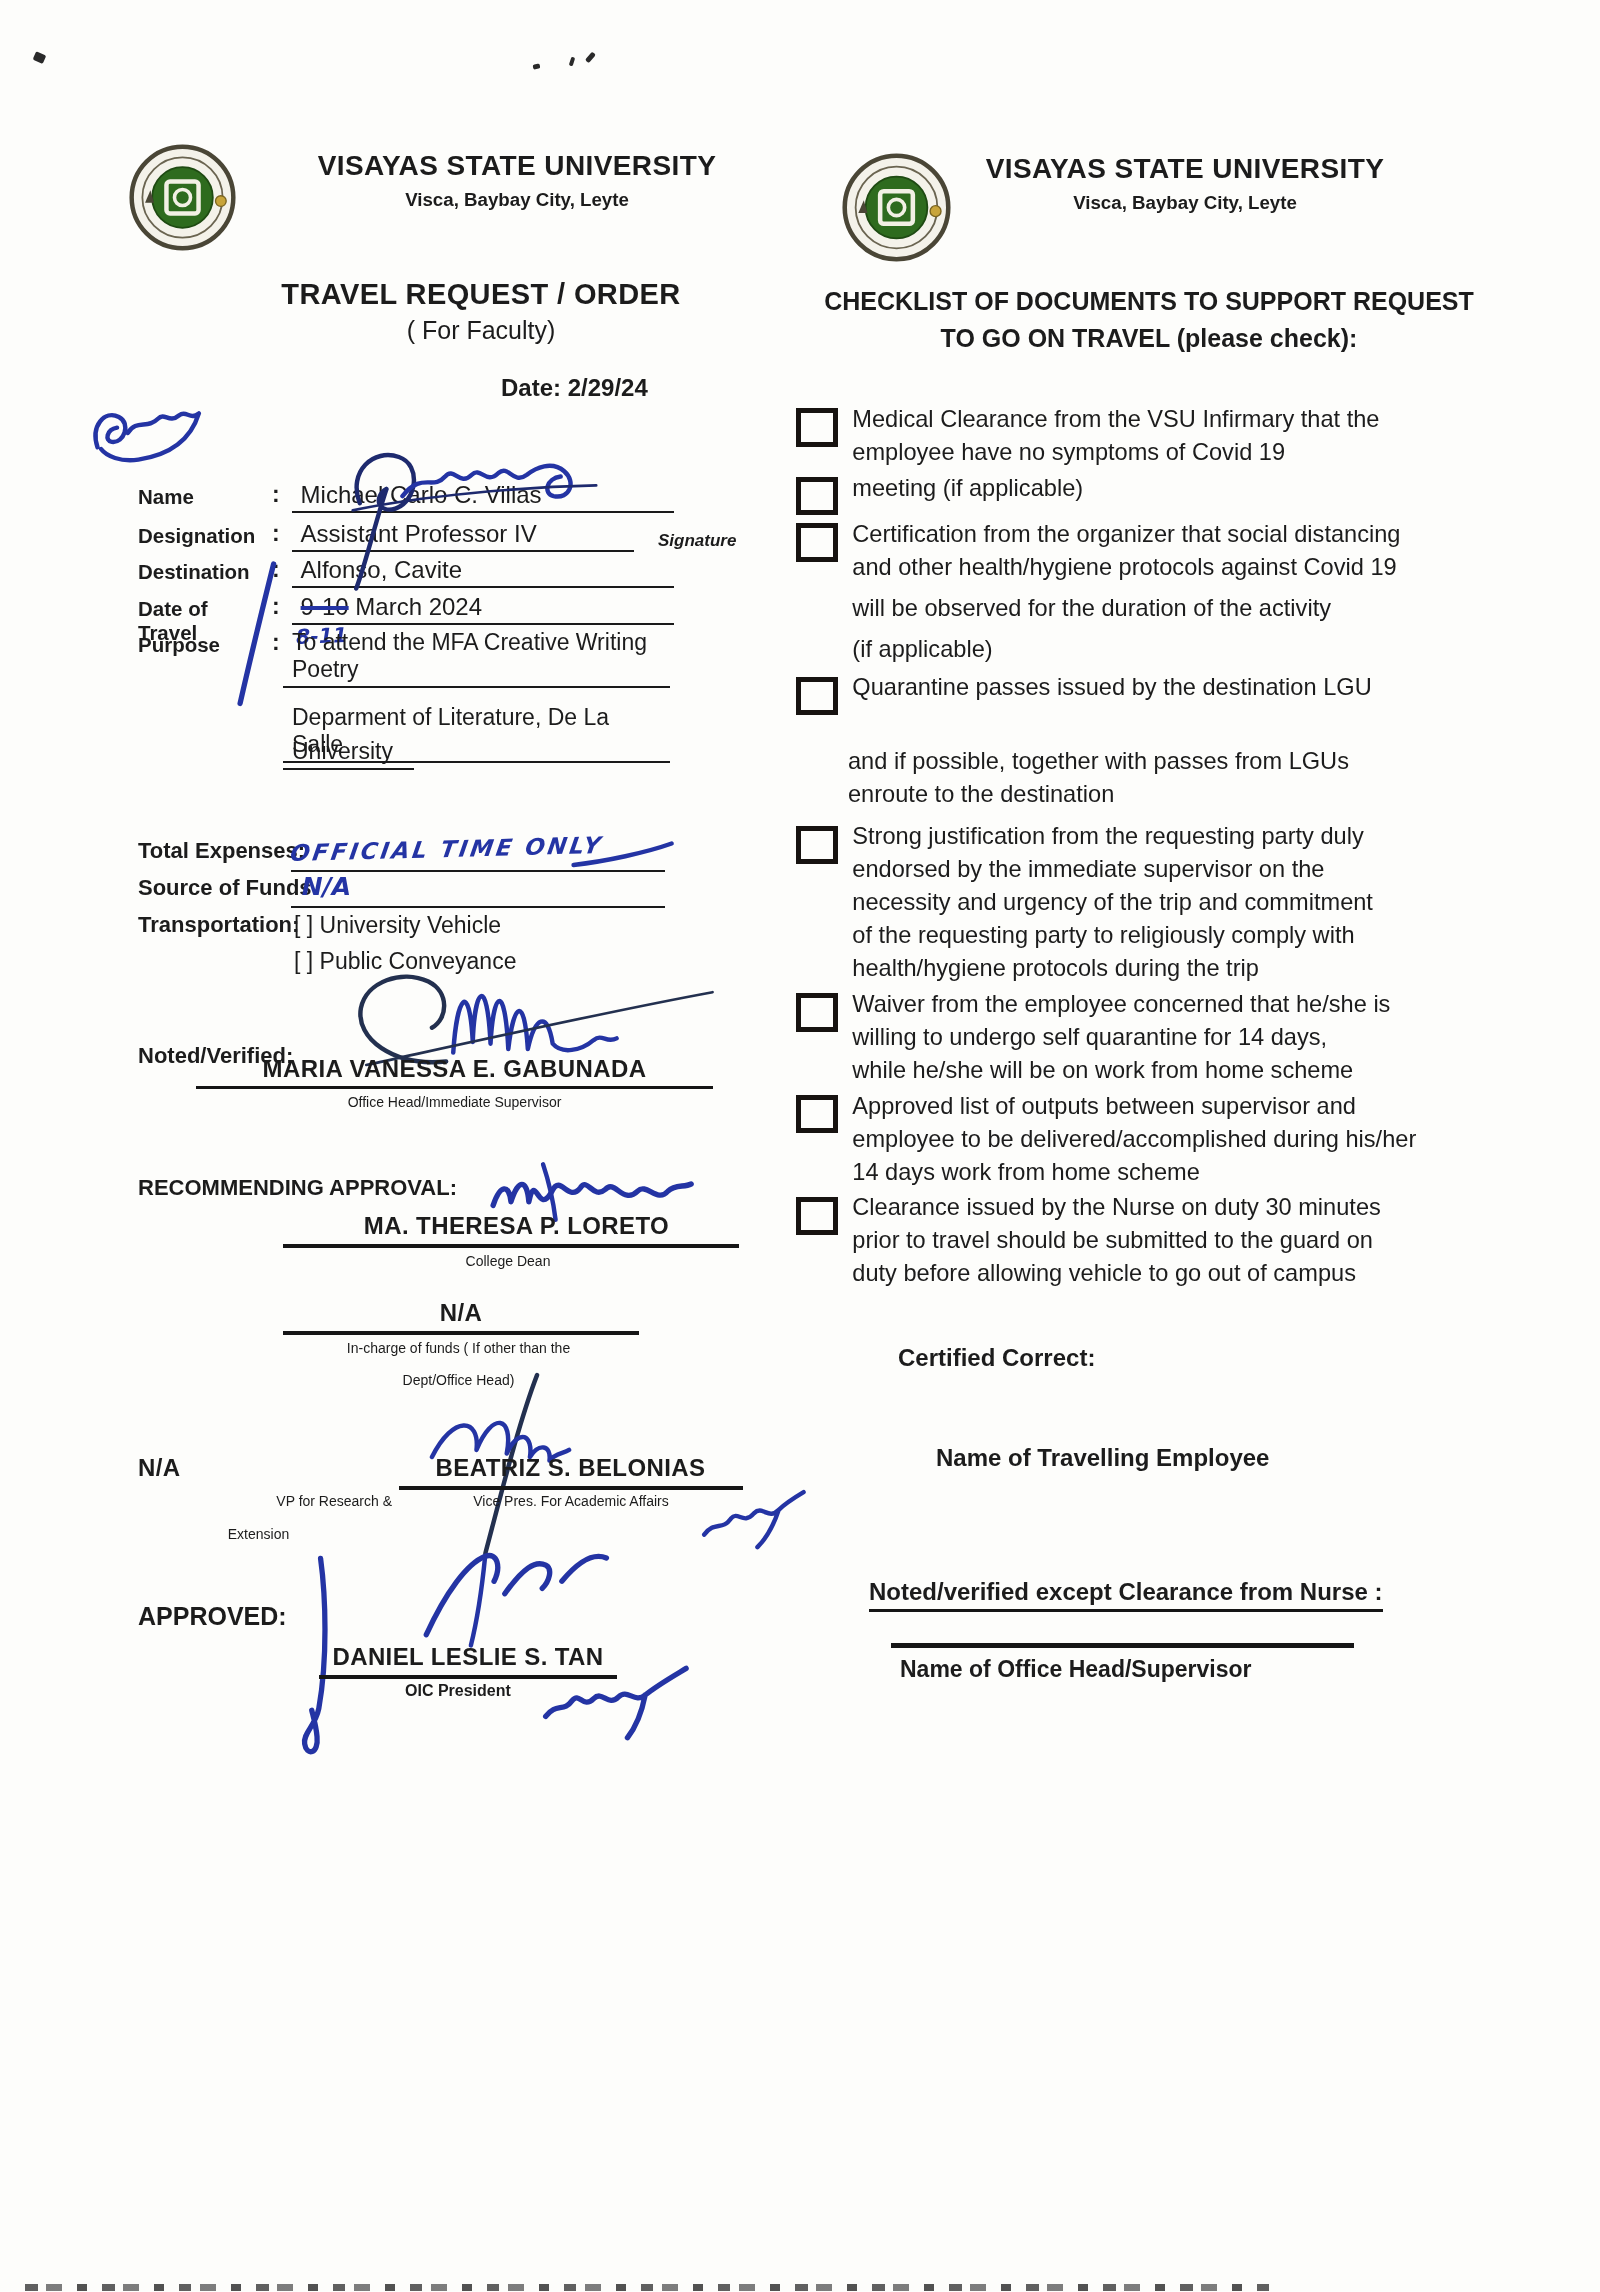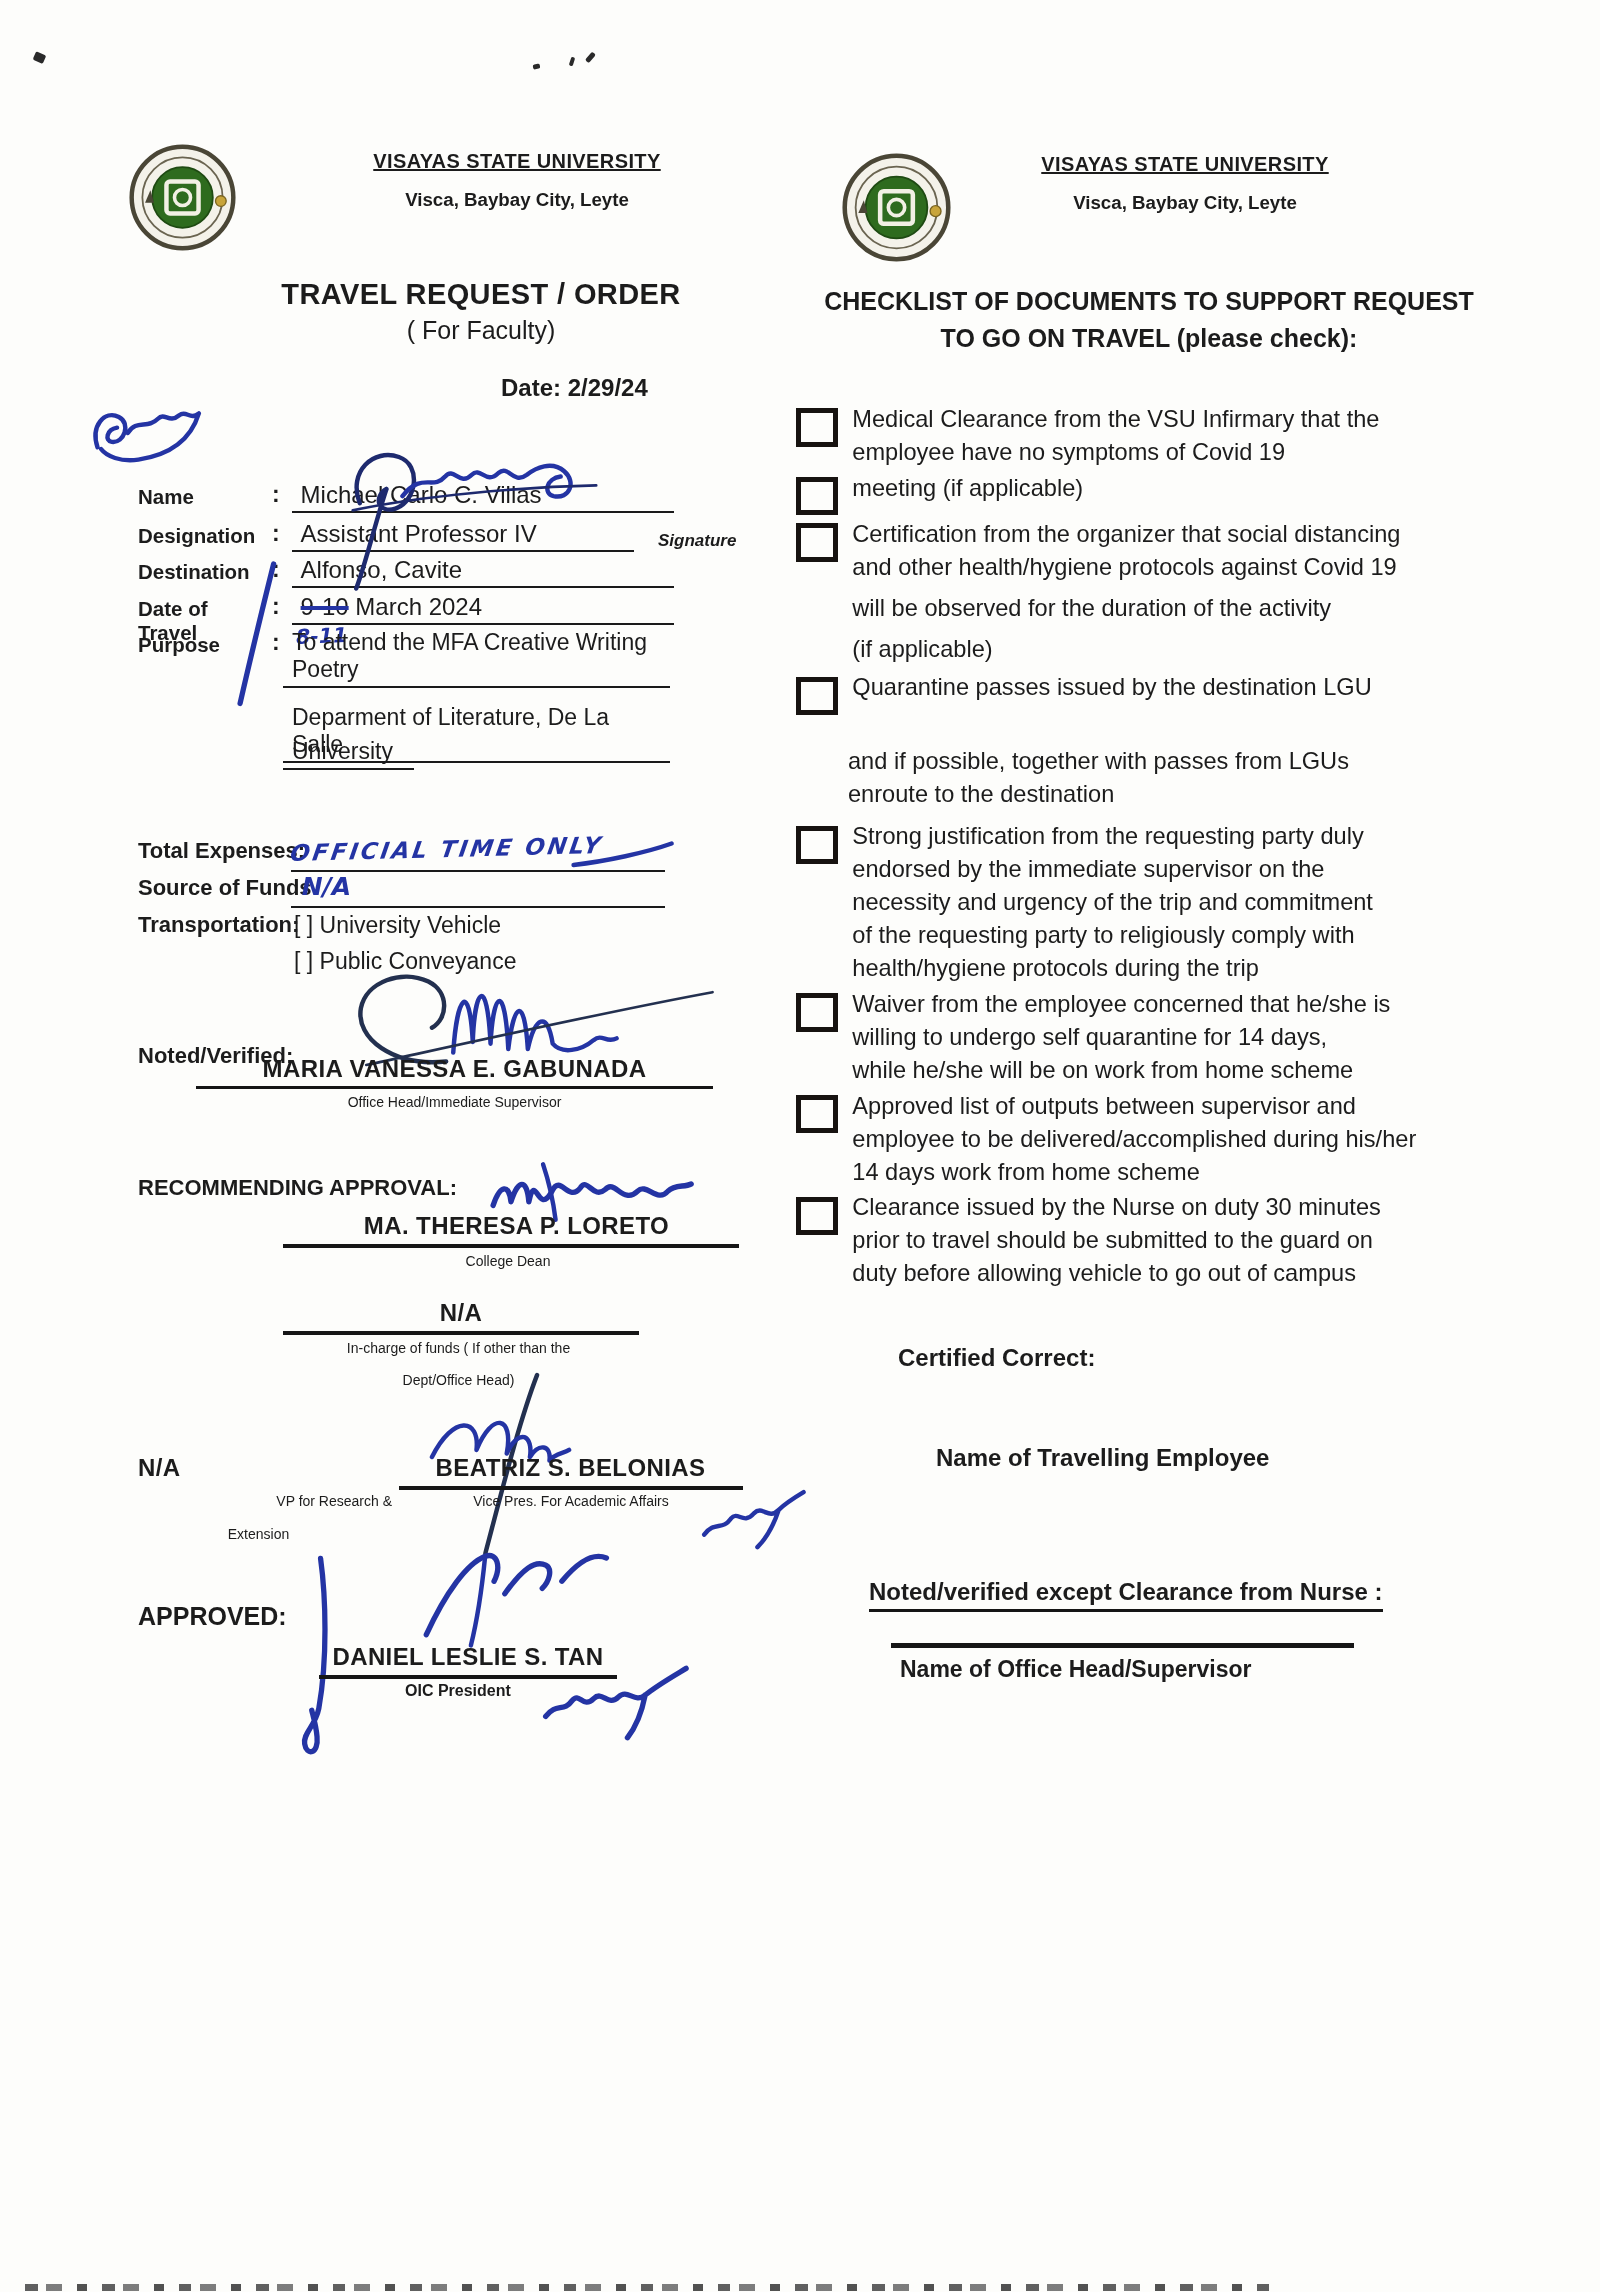--- a/index.html
+++ b/index.html
@@ -8,21 +8,21 @@
     --blue:#2434a4;
   }
   html,body{margin:0;padding:0;background:#e9e9e9;}
   .page{
     position:relative;width:1600px;height:2293px;background:var(--paper);
     font-family:"Liberation Sans",sans-serif;color:var(--ink);overflow:hidden;
   }
   .abs{position:absolute;}
   .ctr{text-align:center;}
   
-  .univ-name{font-size:20px;font-weight:bold;letter-spacing:0.4px;text-decoration:underline;}
+  .univ-name{font-size:28px;font-weight:bold;letter-spacing:0.4px;}
   .univ-addr{font-size:18.7px;font-weight:600;}
   .form-title{font-size:29px;font-weight:bold;letter-spacing:0.4px;}
   .form-sub{font-size:25px;}
   .date-line{font-size:24px;font-weight:bold;}
   
   .seal{position:absolute;}
   
   .field-row{display:flex;align-items:flex-start;}
   .flabel{display:inline-block;width:134px;font-size:20.5px;font-weight:600;padding-top:3.6px;}
   .fcolon{display:inline-block;width:19.6px;font-size:23px;font-weight:600;}

